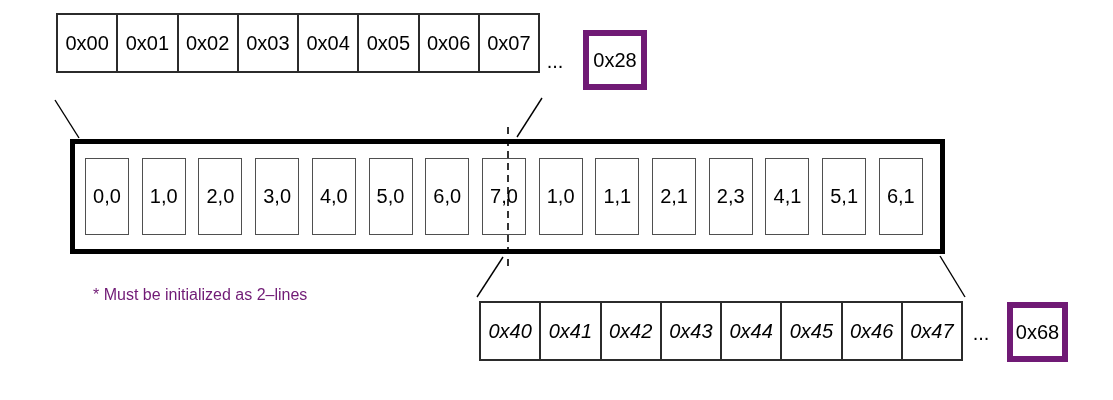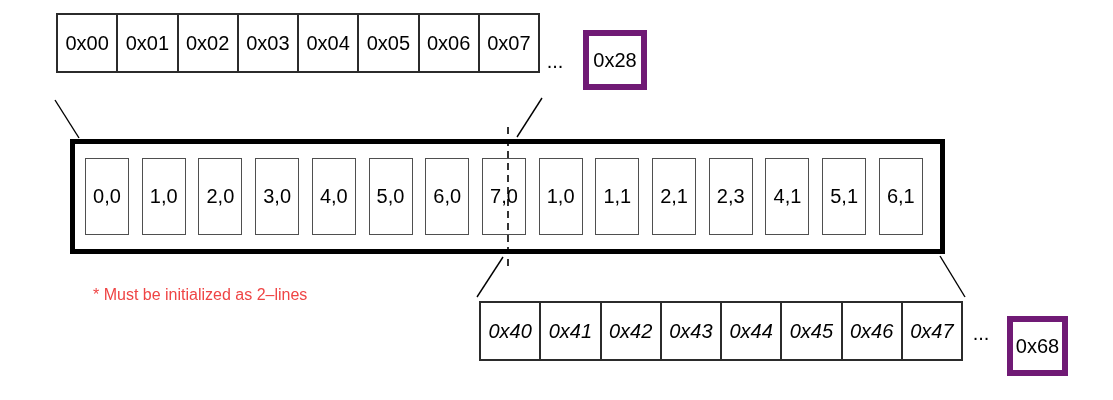--- a/index.html
+++ b/index.html
@@ -75,21 +75,21 @@
     display: flex;
     align-items: center;
     justify-content: center;
     font-size: 20px;
   }
   .footnote {
     position: absolute;
     left: 93px;
     top: 286px;
     font-size: 16px;
-    color: #ef4444;
+    color: #701a75;
     white-space: nowrap;
   }
   .overlay {
     position: absolute;
     left: 0; top: 0;
     width: 1113px; height: 400px;
     pointer-events: none;
   }
 </style>
 </head>
@@ -133,21 +133,21 @@
     <div class="addr-cell">0x40</div>
     <div class="addr-cell">0x41</div>
     <div class="addr-cell">0x42</div>
     <div class="addr-cell">0x43</div>
     <div class="addr-cell">0x44</div>
     <div class="addr-cell">0x45</div>
     <div class="addr-cell">0x46</div>
     <div class="addr-cell">0x47</div>
   </div>
   <div class="ellipsis" style="left:967px; top:322px; width:28px;">...</div>
-  <div class="lone-box" style="left:1007px; top:316px; width:61px;">0x68</div>
+  <div class="lone-box" style="left:1007px; top:302px; width:61px;">0x68</div>
 
   <div class="footnote">* Must be initialized as 2–lines</div>
 
   <svg class="overlay" viewBox="0 0 1113 400" xmlns="http://www.w3.org/2000/svg">
     <line x1="55" y1="100" x2="79" y2="138" stroke="#000" stroke-width="1.4"></line>
     <line x1="542" y1="98" x2="517" y2="137" stroke="#000" stroke-width="1.4"></line>
     <line x1="503" y1="257" x2="477" y2="297" stroke="#000" stroke-width="1.4"></line>
     <line x1="940" y1="256" x2="965" y2="297" stroke="#000" stroke-width="1.4"></line>
     <line x1="508" y1="127" x2="508" y2="267" stroke="#000" stroke-width="1.6" stroke-dasharray="7 5"></line>
   </svg>

